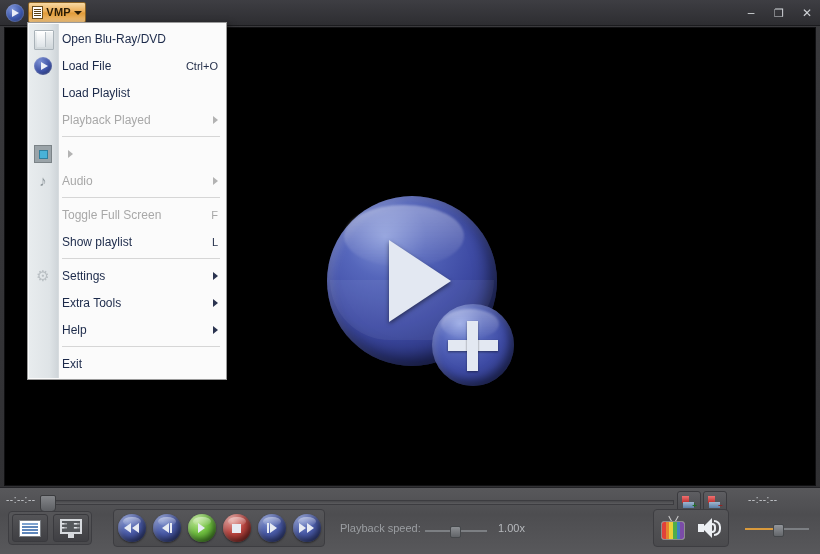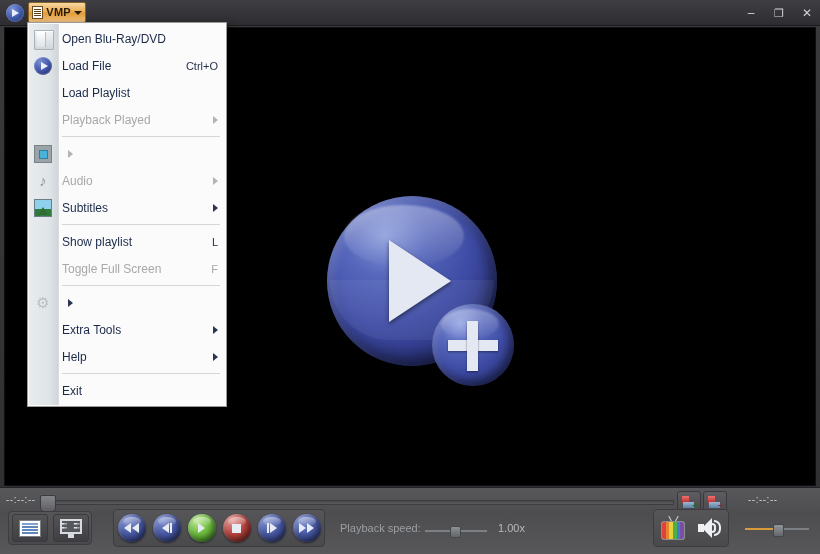--- a/index.html
+++ b/index.html
@@ -273,37 +273,33 @@
         <div class="msep"></div>
         <div class="mi dis">
           <span class="mico ic-film"></span>
           <span class="arr"></span>
         </div>
         <div class="mi dis">
           <span class="mico ic-note">♪</span>
           <span class="lbl">Audio</span>
           <span class="arr"></span>
         </div>
-        <div class="mi">
-          <span class="mico ic-sub"></span>
-          <span class="lbl">Subtitles</span>
-          <span class="arr"></span>
-        </div>
         <div class="msep"></div>
-        <div class="mi">
-          <span class="lbl">Show playlist</span>
-          <span class="sc">L</span>
-        </div>
         <div class="mi dis">
           <span class="lbl">Toggle Full Screen</span>
           <span class="sc">F</span>
         </div>
+        <div class="mi">
+          <span class="lbl">Show playlist</span>
+          <span class="sc">L</span>
+        </div>
         <div class="msep"></div>
         <div class="mi">
           <span class="mico ic-gear">⚙</span>
+          <span class="lbl">Settings</span>
           <span class="arr"></span>
         </div>
         <div class="mi">
           <span class="lbl">Extra Tools</span>
           <span class="arr"></span>
         </div>
         <div class="mi">
           <span class="lbl">Help</span>
           <span class="arr"></span>
         </div>

